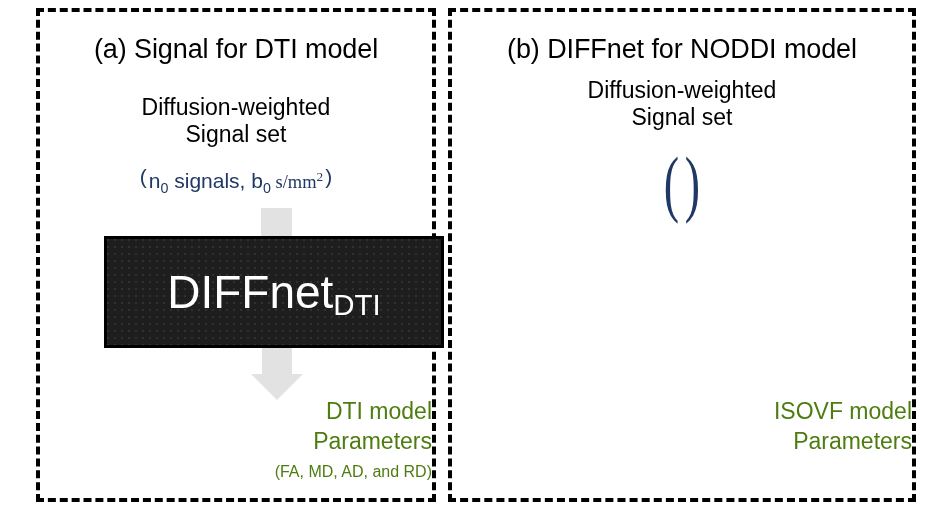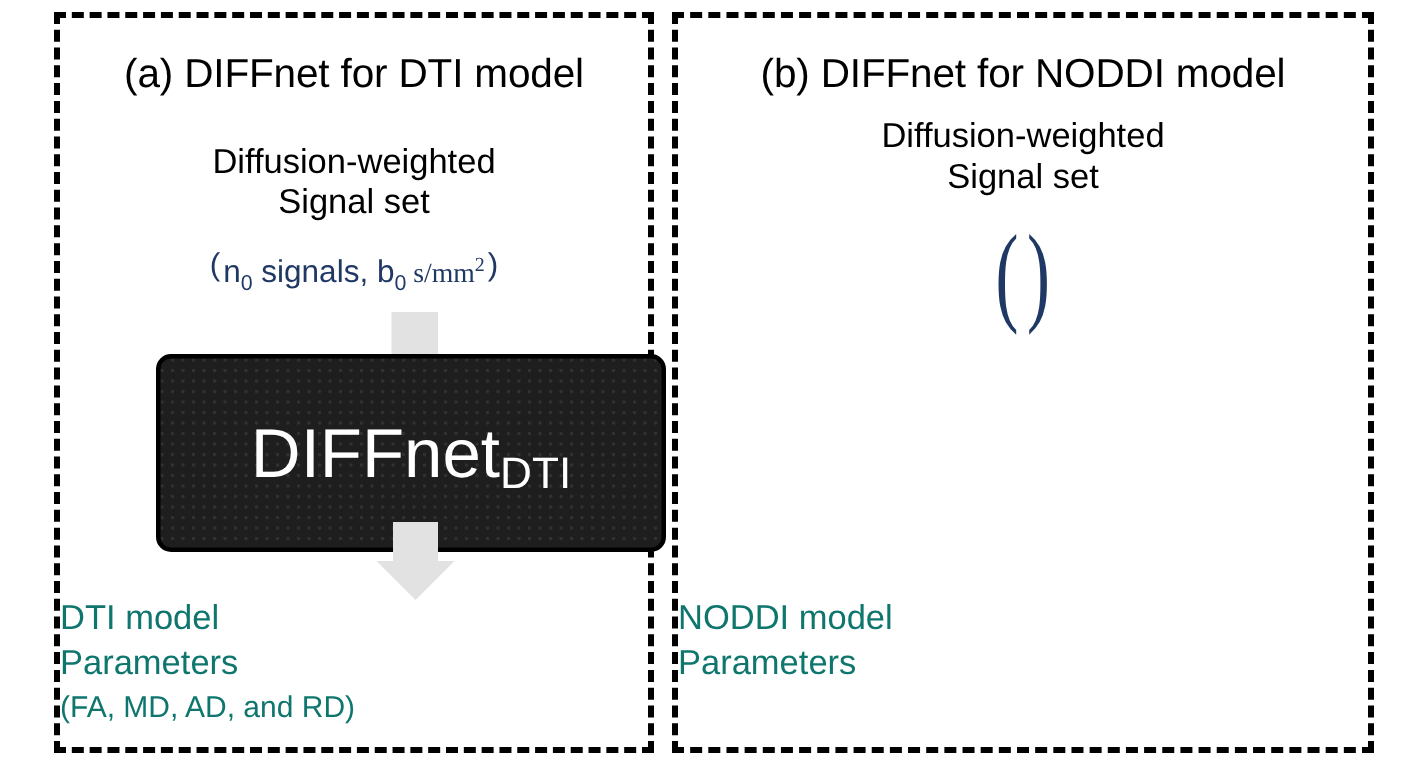--- a/index.html
+++ b/index.html
@@ -109,21 +109,21 @@
     background-image:
       radial-gradient(circle at 1px 1px, rgba(255,255,255,0.085) 1px, transparent 1.4px);
     background-size: 7px 7px;
     border: 3px solid #000000;
     box-sizing: border-box;
     display: flex;
     align-items: center;
     justify-content: center;
     overflow: hidden;
   }
-  #box-a { left: 64px;  top: 224px; width: 340px; height: 132px; border-radius: 10px; }
+  #box-a { left: 64px;  top: 224px; width: 340px; height: 112px; }
 
   .netlabel {
     color: #ffffff;
     font-size: 46px;
     line-height: 1;
     white-space: nowrap;
     display: inline-block;
   }
   .netlabel .sub {
     font-size: 0.64em;
@@ -157,44 +157,44 @@
   #arrow-a-top { left: 221px; top: 196px; width: 31px; height: 30px; }
   
   #arrow-a-bot { left: 207px; top: 336px; width: 60px; height: 52px; }
   #arrow-a-bot .shaft { left: 15px; top: 0; width: 30px; height: 28px; }
   #arrow-a-bot .head  { left: 4px;  top: 26px; border-left-width: 26px; border-right-width: 26px; border-top-width: 26px; }
 
   
   .out-block {
     position: absolute;
     width: 100%;
-    text-align: left;
-    color: #0f766e;
+    text-align: right;
+    color: #4d7c0f;
   }
   .out-block .line1,
   .out-block .line2 {
     font-size: 23px;
     line-height: 30px;
   }
   .out-block .line3 {
-    font-size: 20px;
+    font-size: 16px;
     line-height: 28px;
     margin-top: 2px;
   }
   #out-a { top: 384px; }
   #out-b { top: 384px; }
 </style>
 </head>
 <body>
 
 <div id="figure">
 
   <div class="panel" id="panel-a">
 
-    <div class="panel-title" id="title-a">(a) DIFFnet for DTI model</div>
+    <div class="panel-title" id="title-a">(a) Signal for DTI model</div>
 
     <div class="dw-block" id="dw-a">
       <div>Diffusion-weighted</div>
       <div>Signal set</div>
     </div>
 
     <div class="sig" id="sig-a">
       <span class="matrix-wrap">
         <span>(</span>
           <span class="matrix-rows">
@@ -235,19 +235,19 @@
     <div class="sig" id="sig-b">
       <span class="matrix-wrap">
         <span class="paren">(</span>
         <span class="matrix-rows">
         </span>
         <span class="paren">)</span>
       </span>
     </div>
 
     <div class="out-block" id="out-b">
-      <div class="line1">NODDI model</div>
+      <div class="line1">ISOVF model</div>
       <div class="line2">Parameters</div>
     </div>
 
   </div>
 
 </div>
 
 </body></html>

